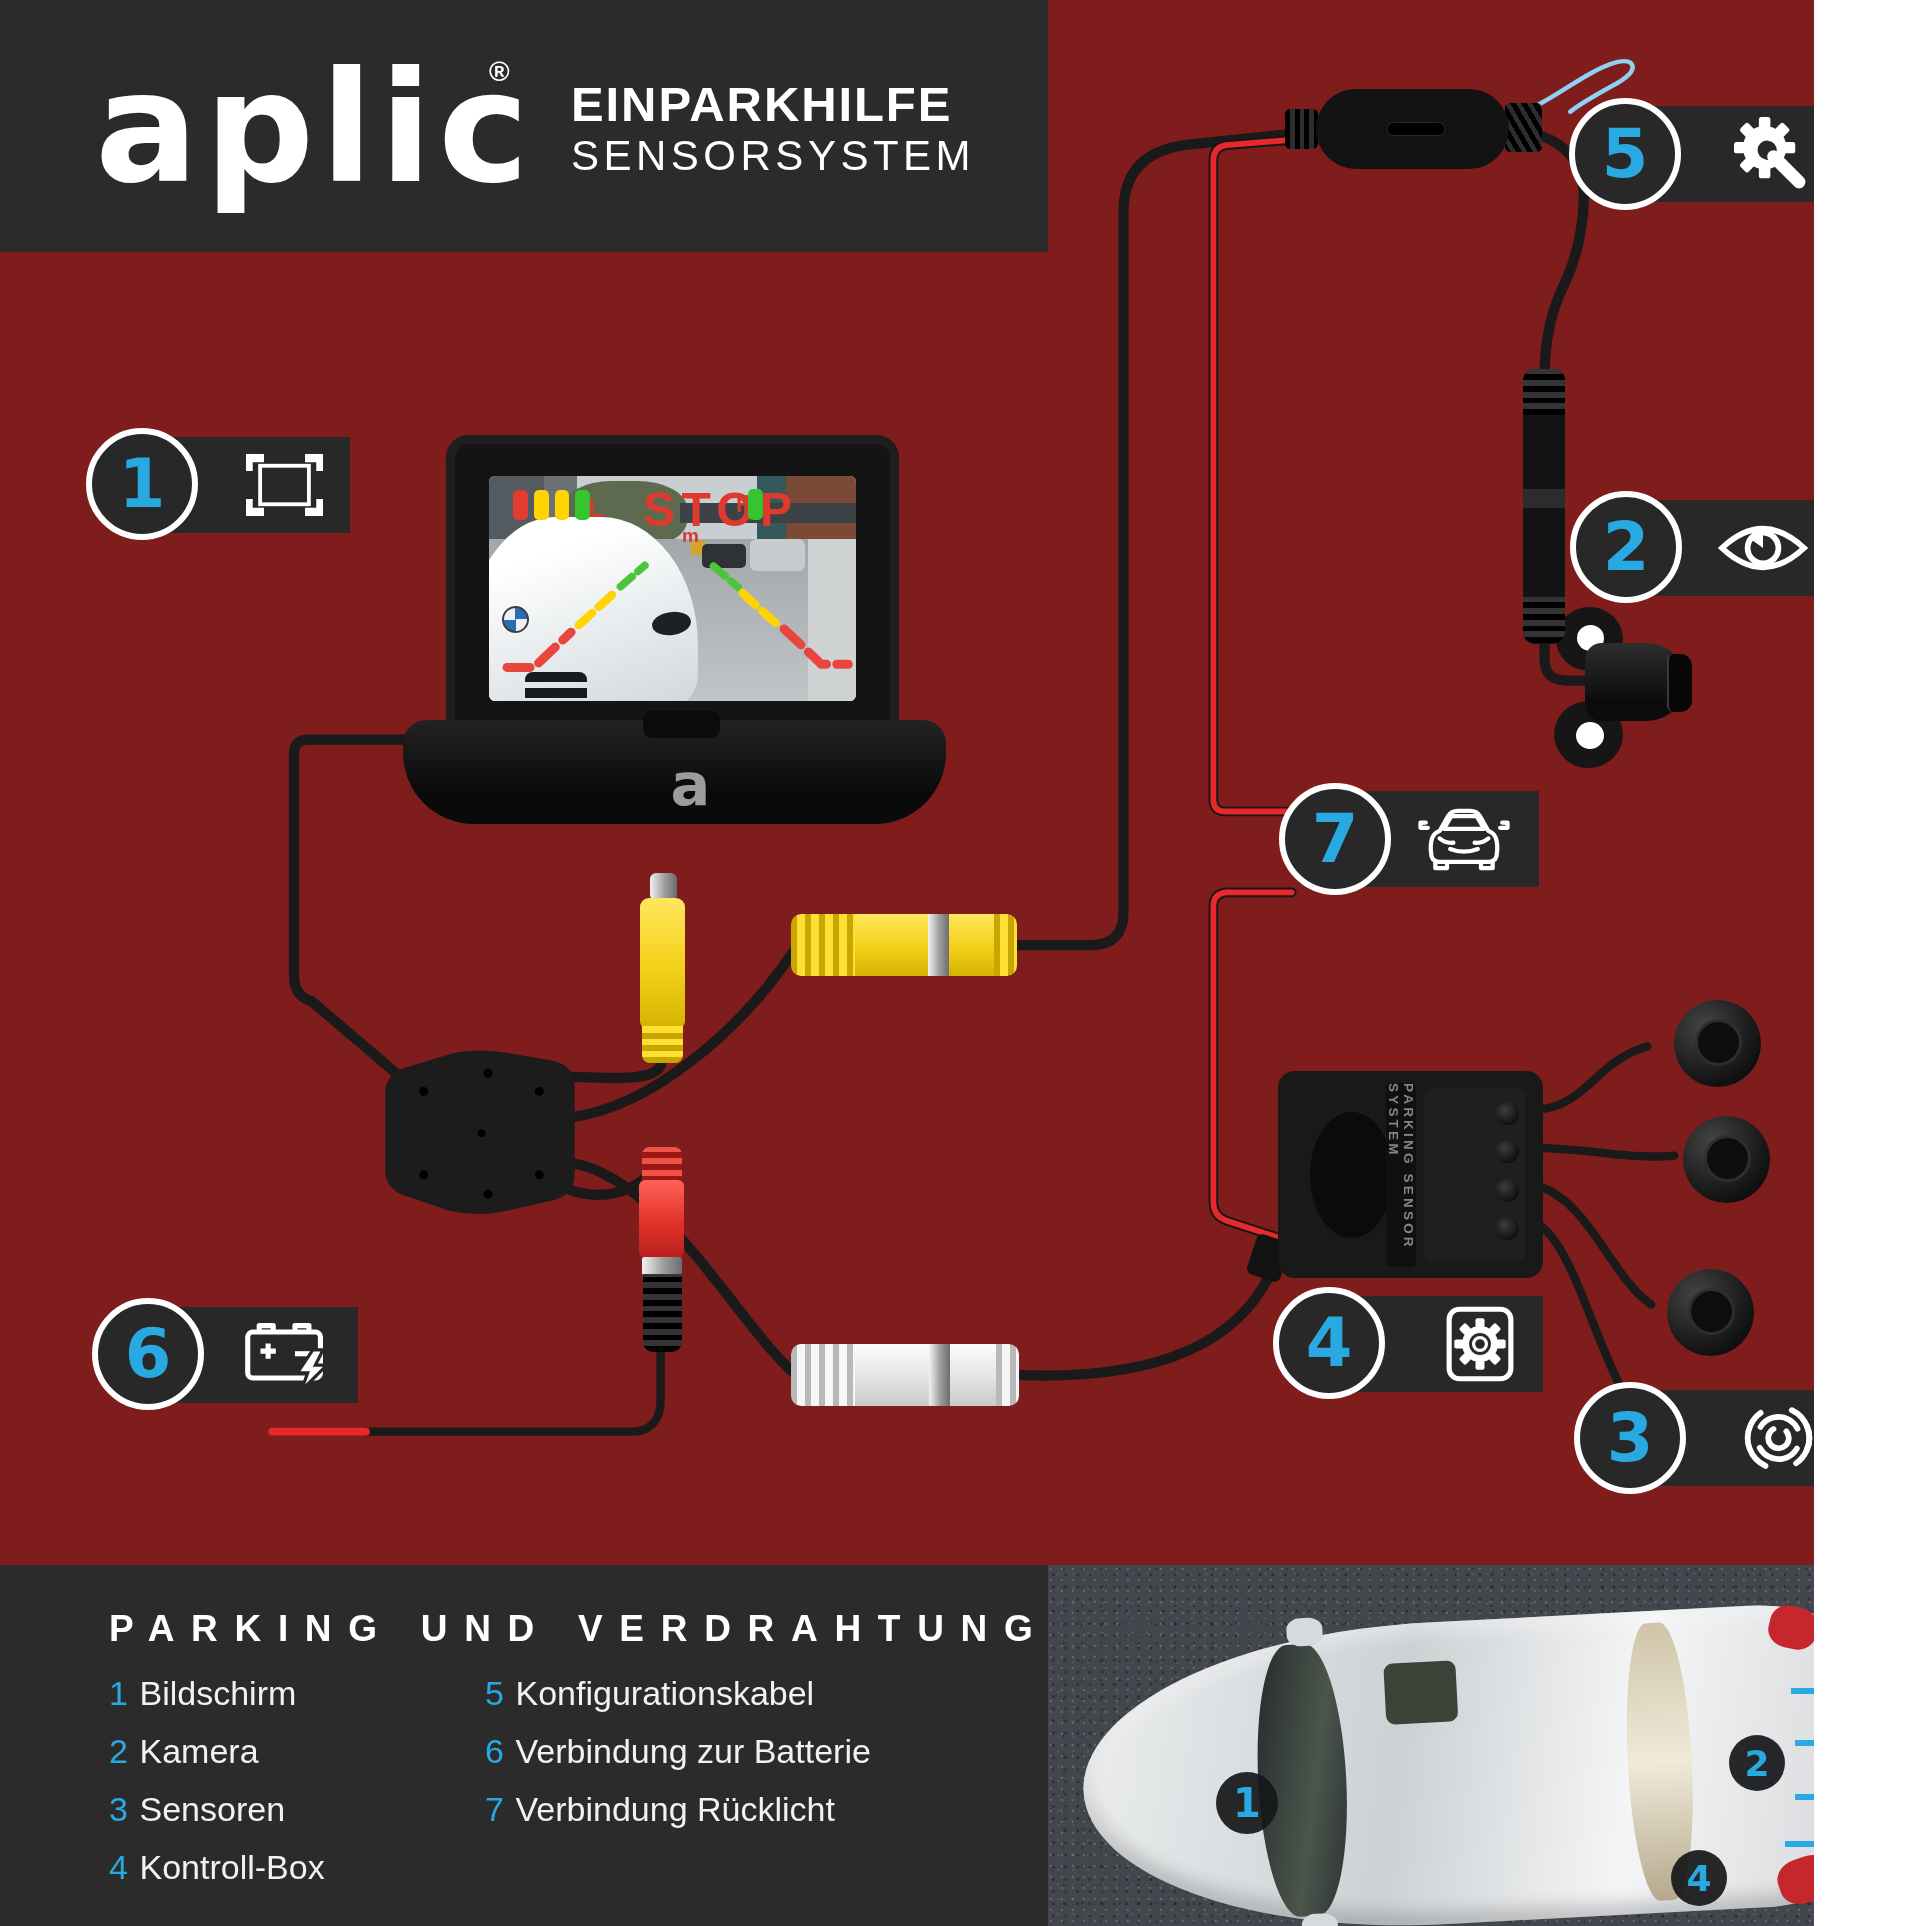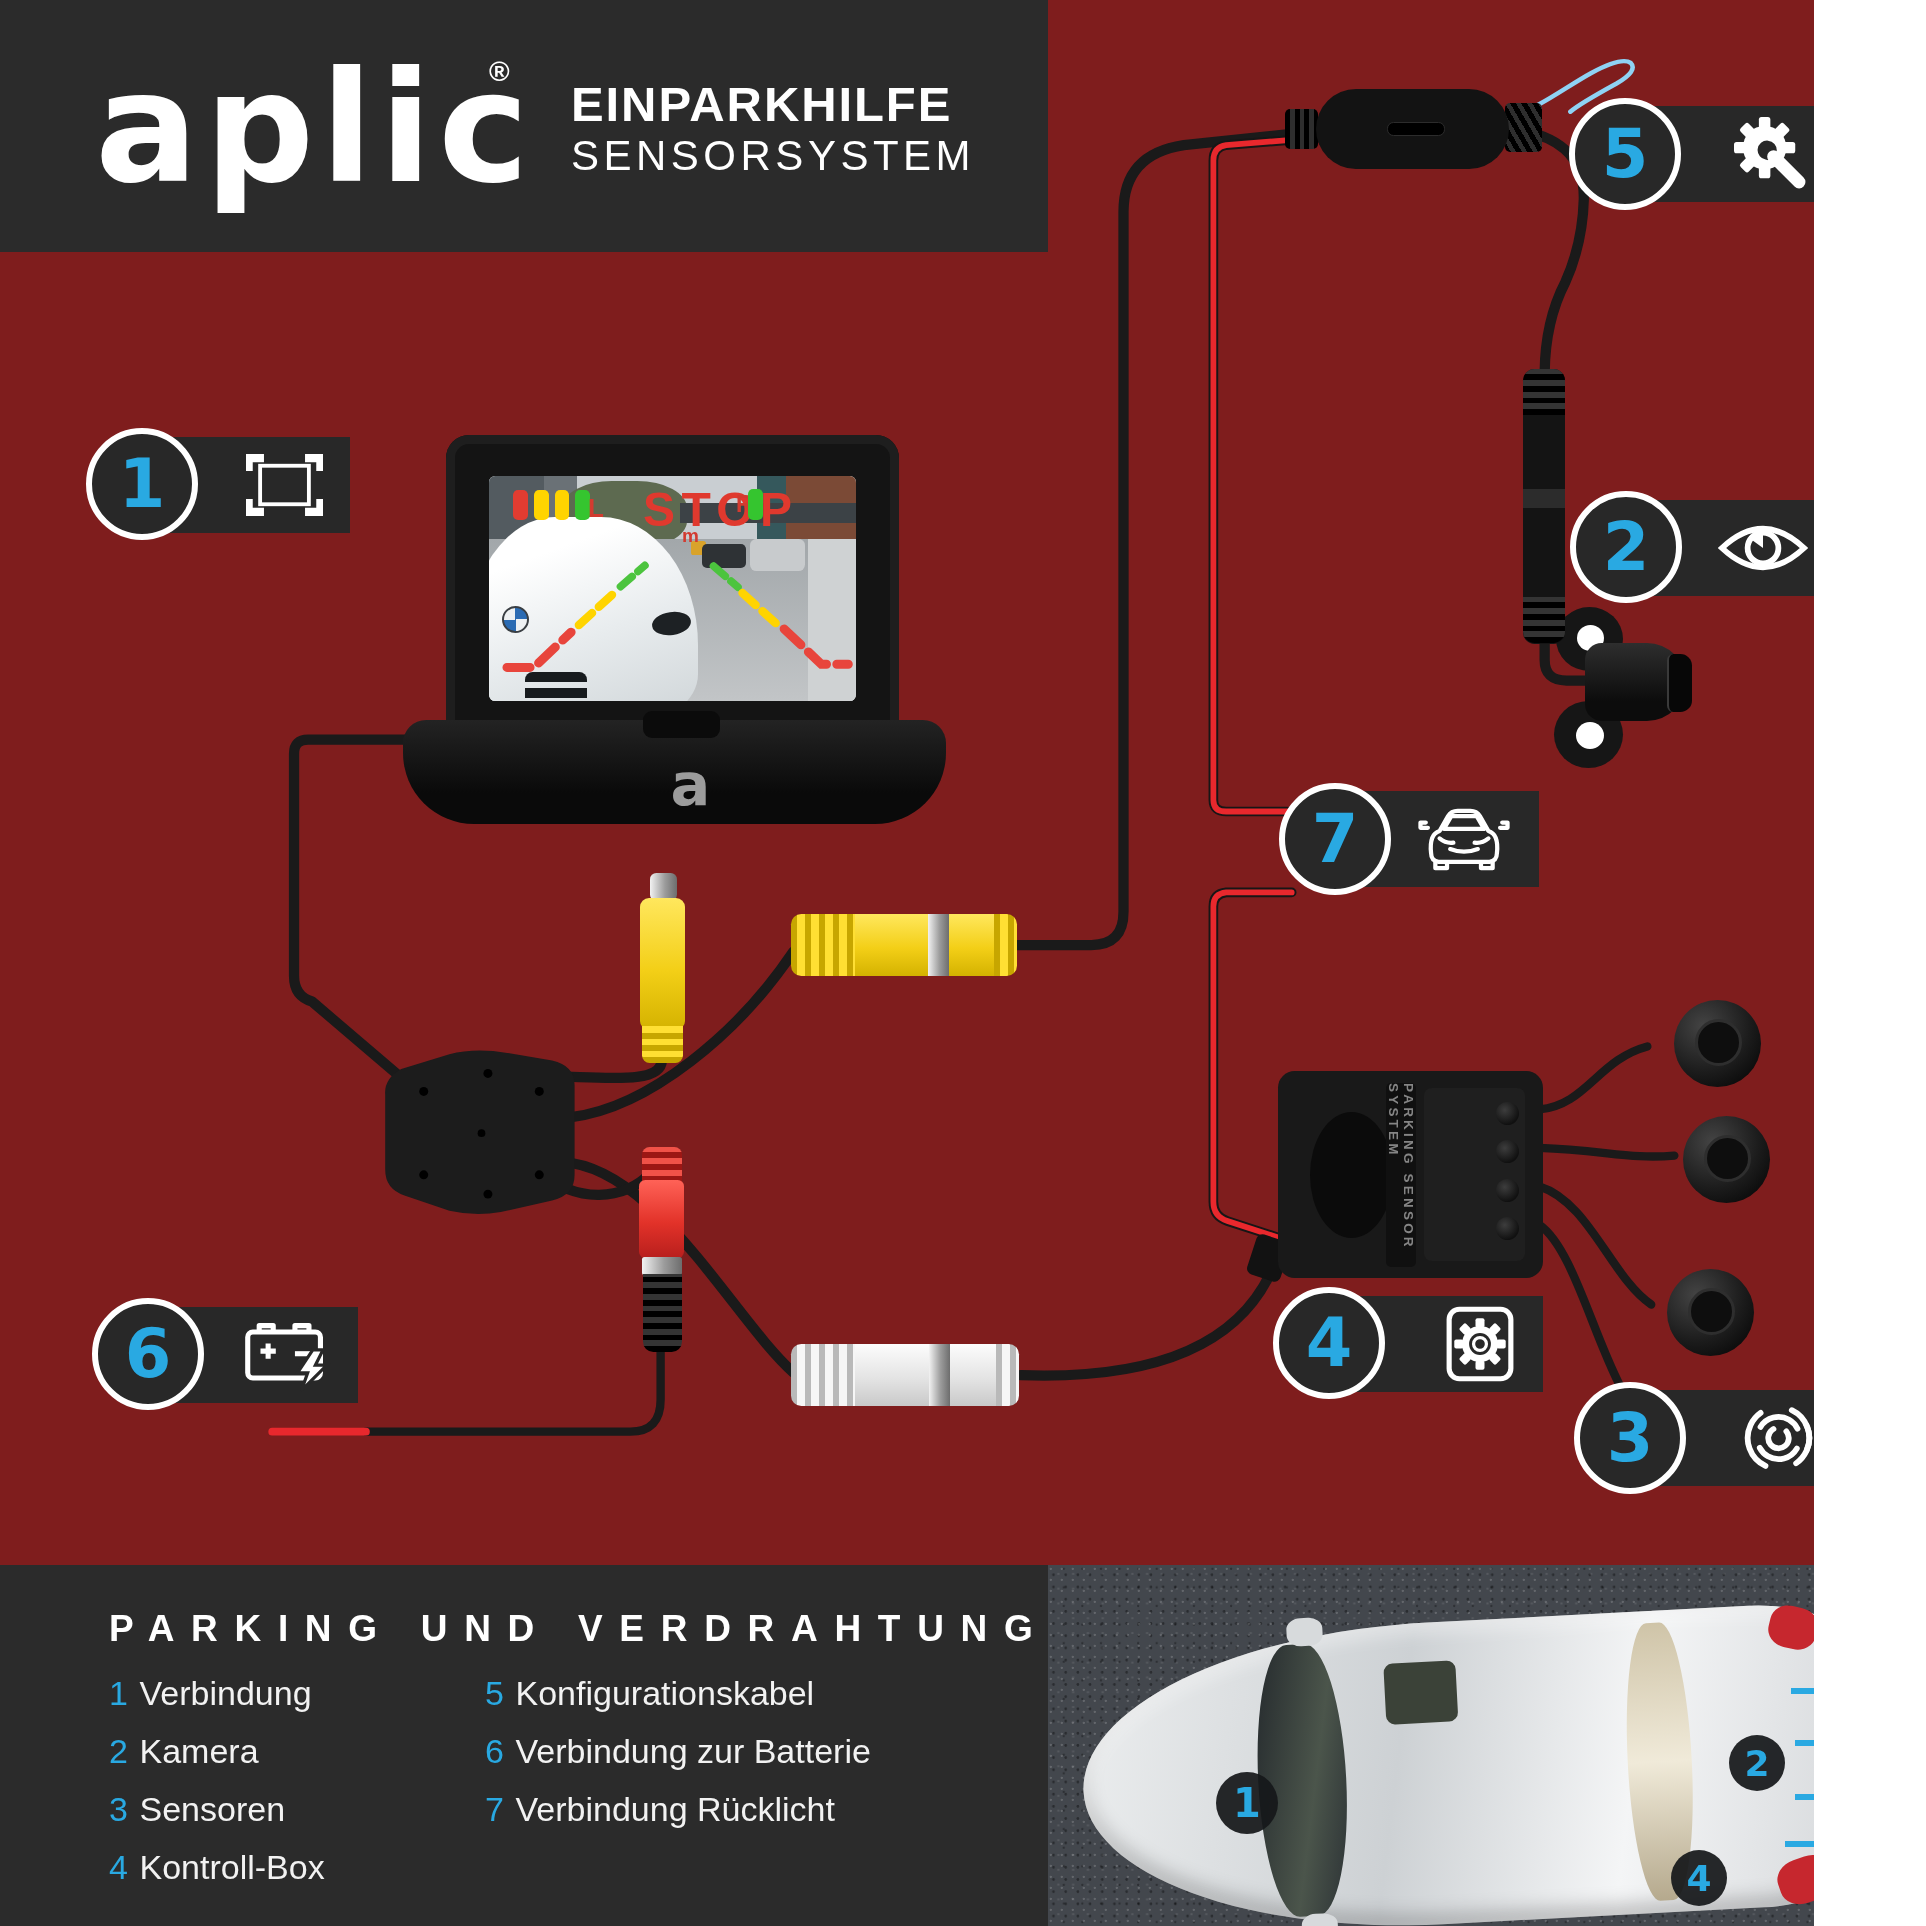--- a/index.html
+++ b/index.html
@@ -404,21 +404,21 @@
     </svg>
   </div>
   <div class="abs badge-circle" style="left:1574px;top:1382px;">
     <span class="badge-num">3</span>
   </div>
 
   <div class="abs panel"></div>
   <div class="abs panel-title">PARKING UND VERDRAHTUNG</div>
 
   <div class="abs lg-item" style="left:109px;top:1674px;">
-    <span class="lg-num">1</span><span>Verbindung</span>
+    <span class="lg-num">1</span><span>Bildschirm</span>
   </div>
   <div class="abs lg-item" style="left:109px;top:1732px;text-align:center;">
     <span class="lg-num">2</span><span>Kamera</span>
   </div>
   <div class="abs lg-item" style="left:109px;top:1790px;">
     <span class="lg-num">3</span><span>Sensoren</span>
   </div>
   <div class="abs lg-item" style="left:109px;top:1848px;">
     <span class="lg-num">4</span><span>Kontroll-Box</span>
   </div>

